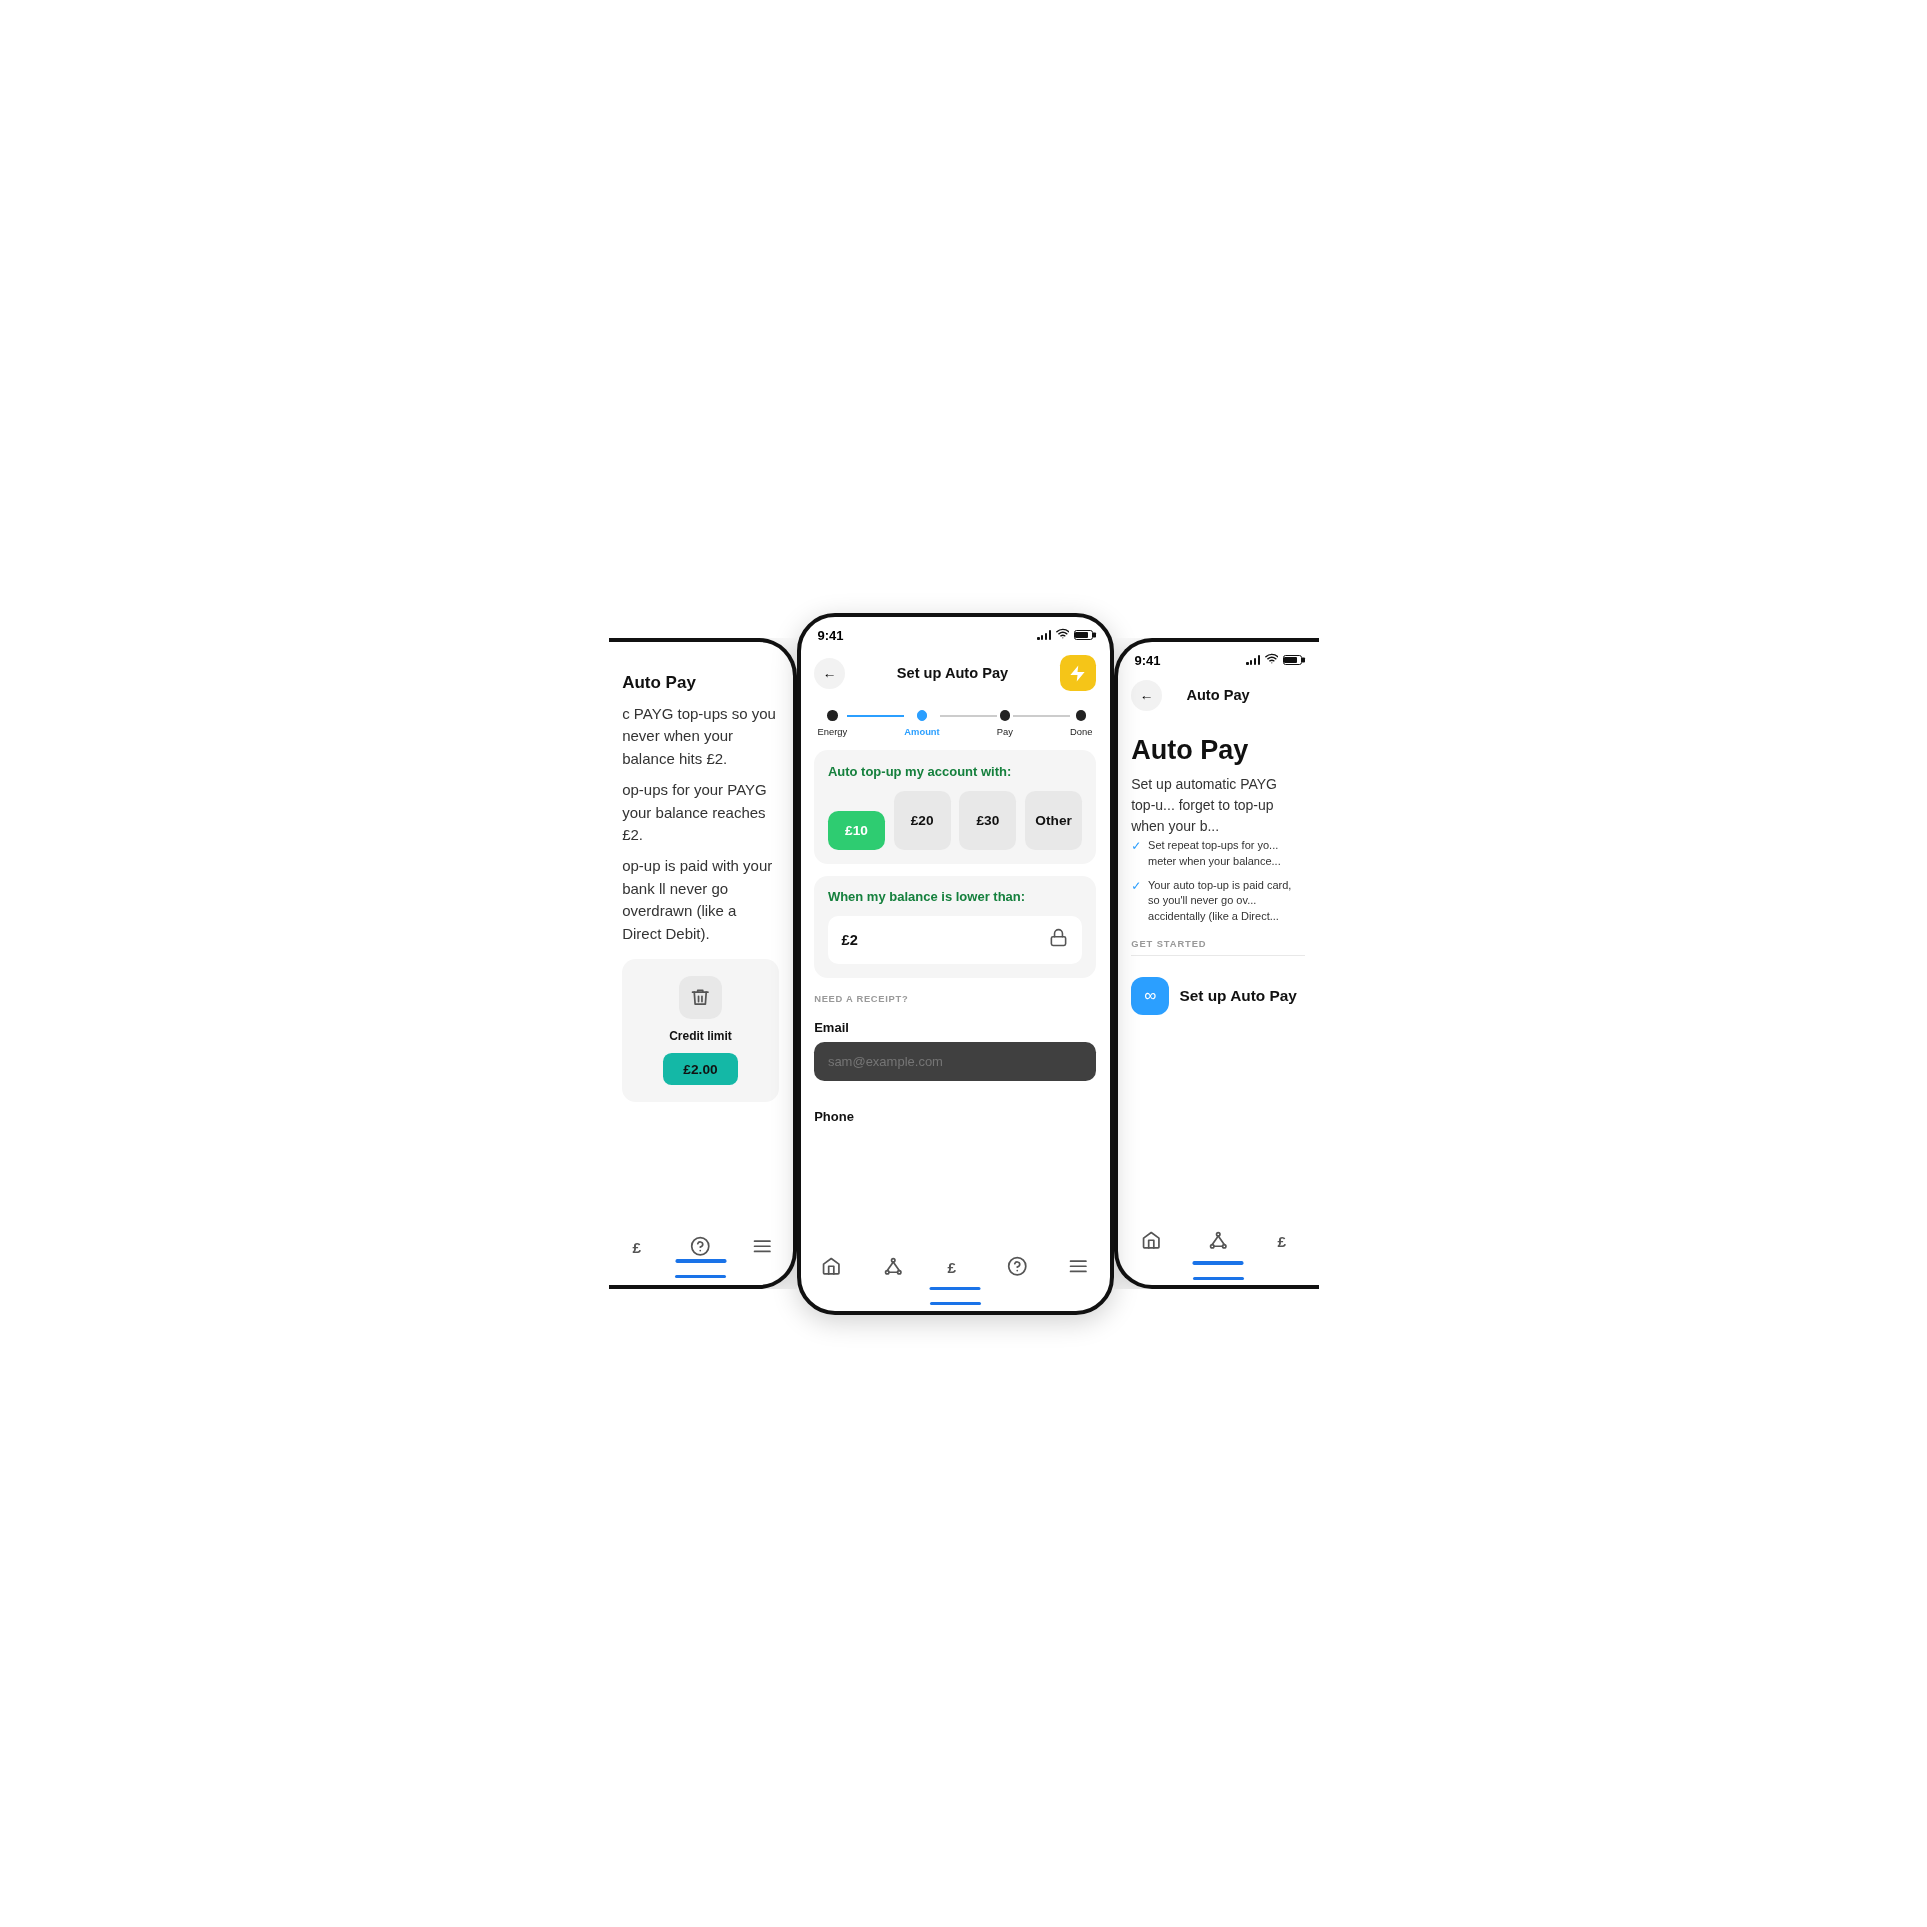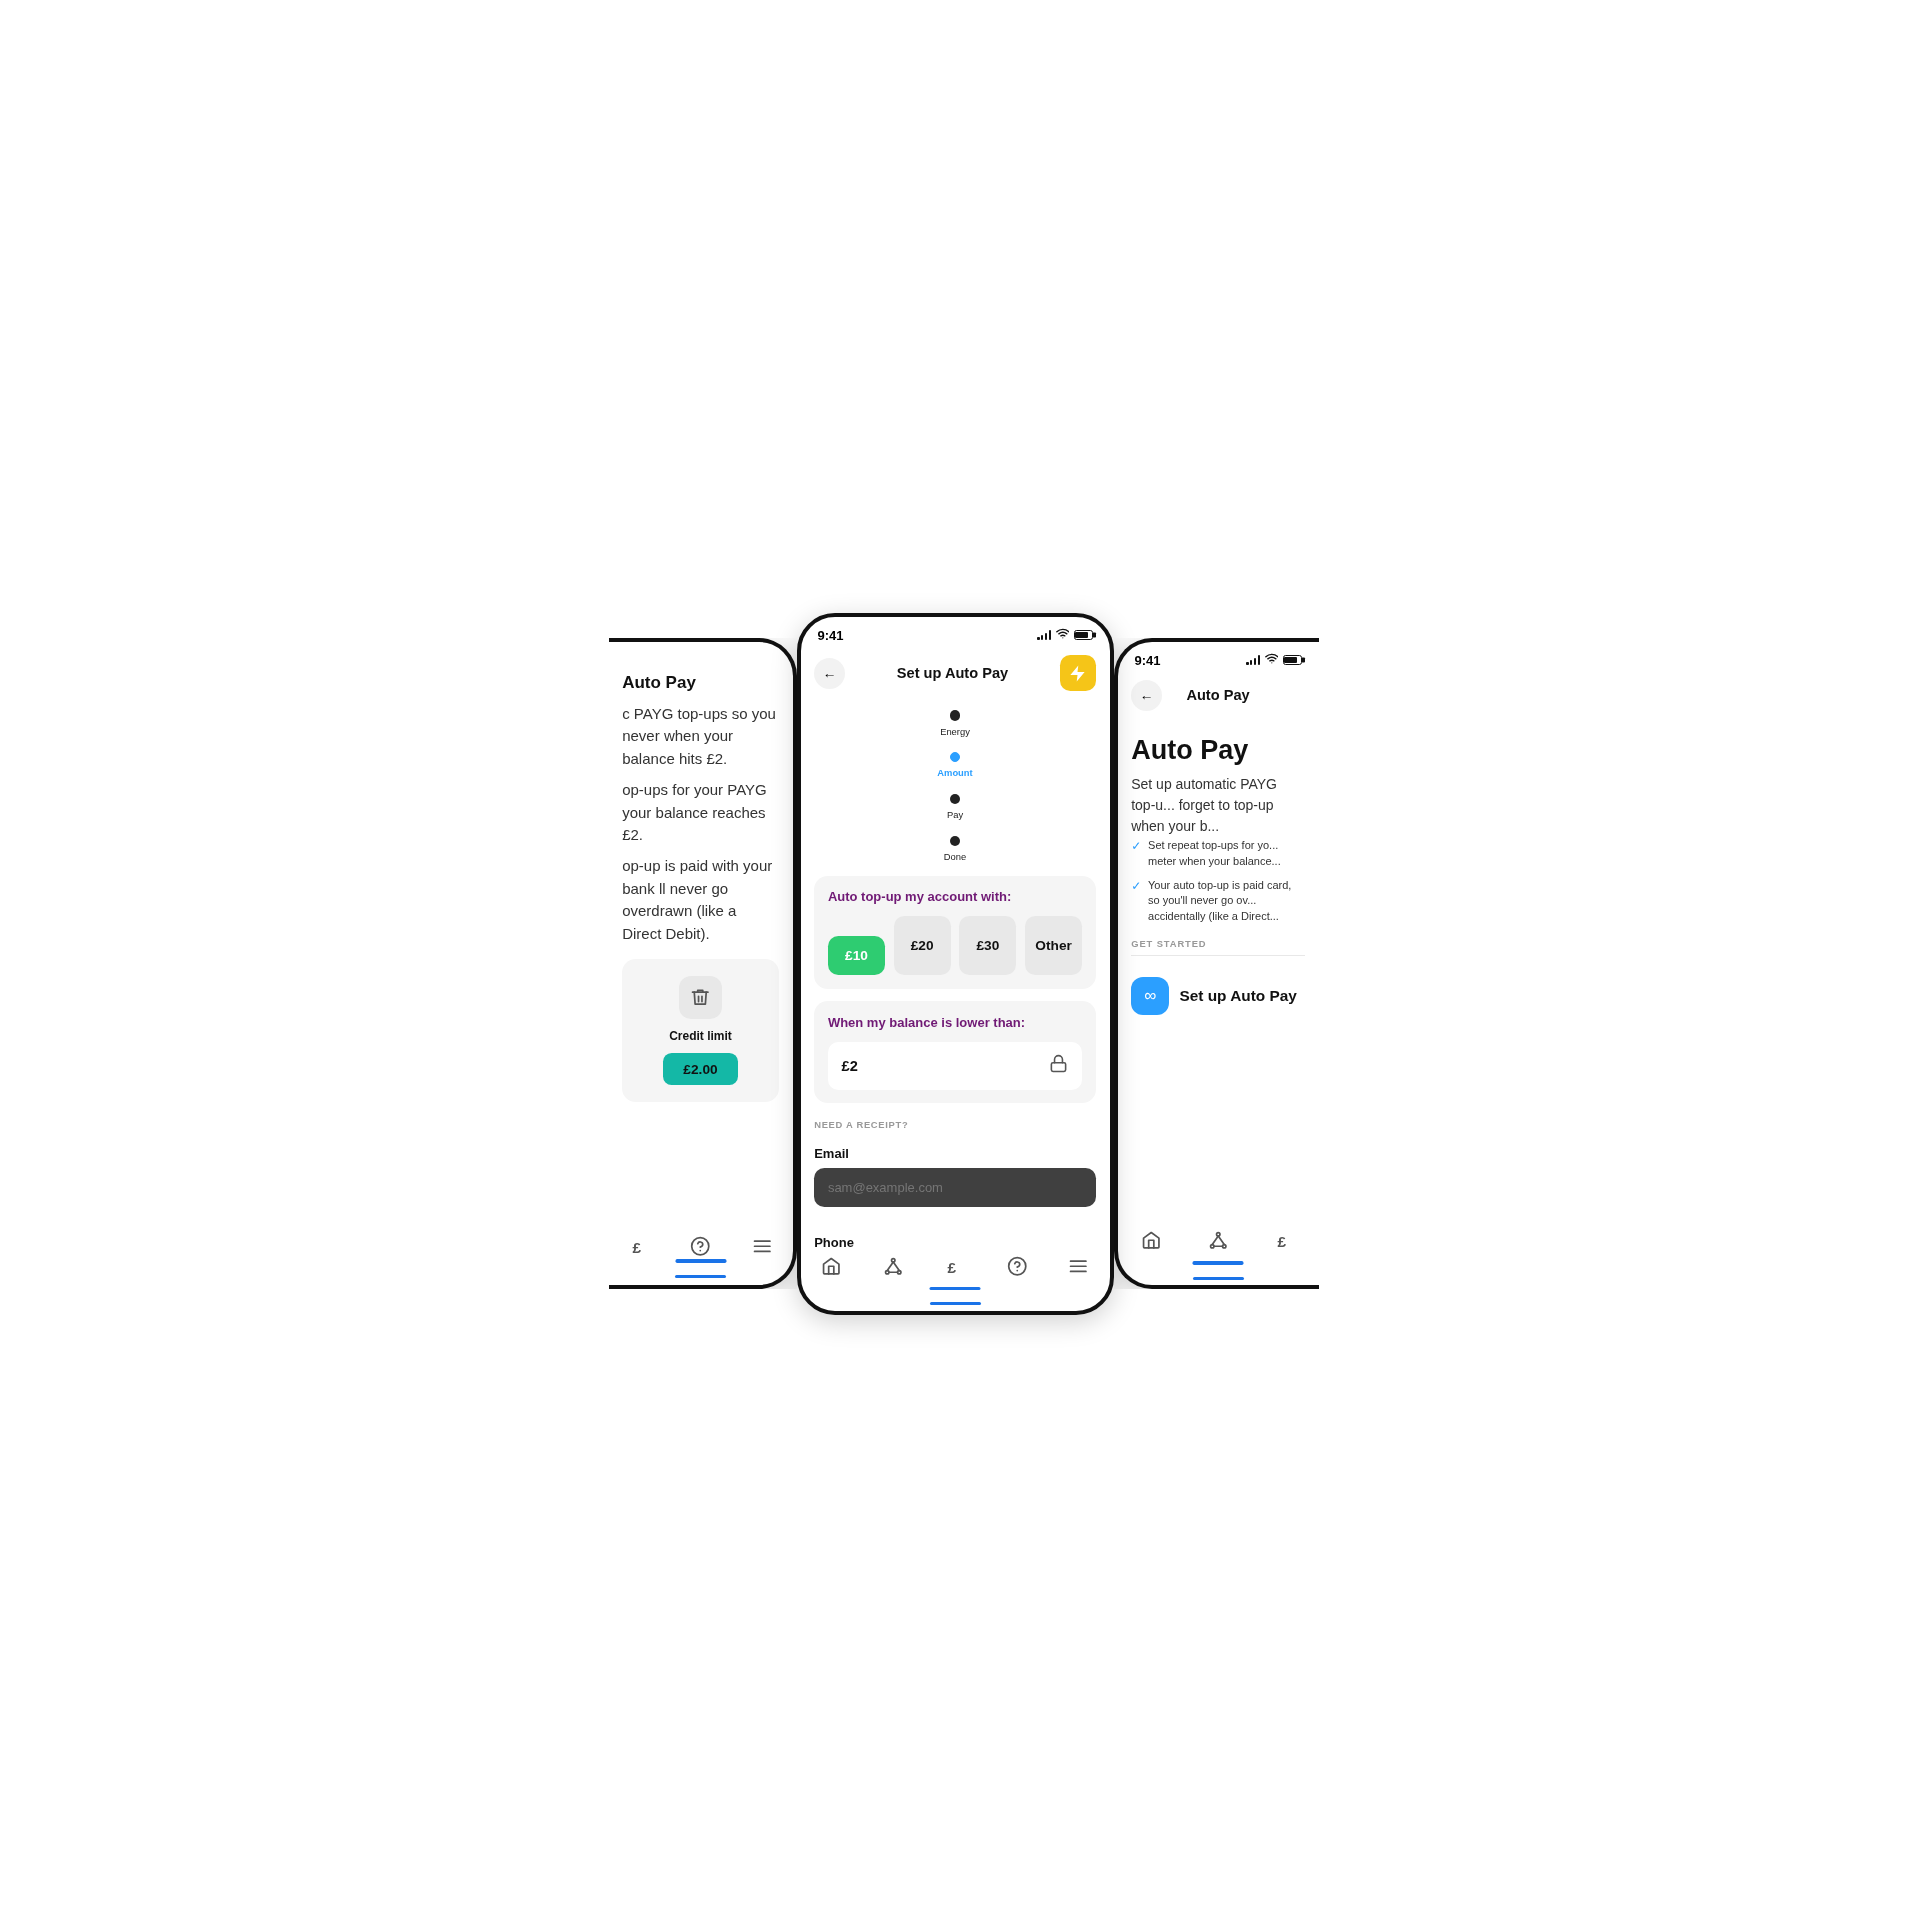--- a/index.html
+++ b/index.html
@@ -153,21 +153,20 @@
       justify-content: center;
       font-size: 17px;
     }
 
     
     .progress-steps {
       display: flex;
       align-items: center;
       padding: 8.6px 17px 13.7px;
       gap: 0;
-      flex-direction: column;
     }
 
     .step-item {
       display: flex;
       flex-direction: column;
       align-items: center;
       gap: 3.4px;
     }
 
     .step-dot {
@@ -219,21 +218,21 @@
     .card {
       background: #f5f5f5;
       border-radius: 13.7px;
       padding: 13.7px;
       margin-bottom: 12px;
     }
 
     .card-title {
       font-size: 13px;
       font-weight: 700;
-      color: #701a75;
+      color: #15803d;
       margin-bottom: 12px;
     }
 
     
     .amount-buttons {
       display: flex;
       gap: 8.6px;
     }
 
     .amount-btn {

